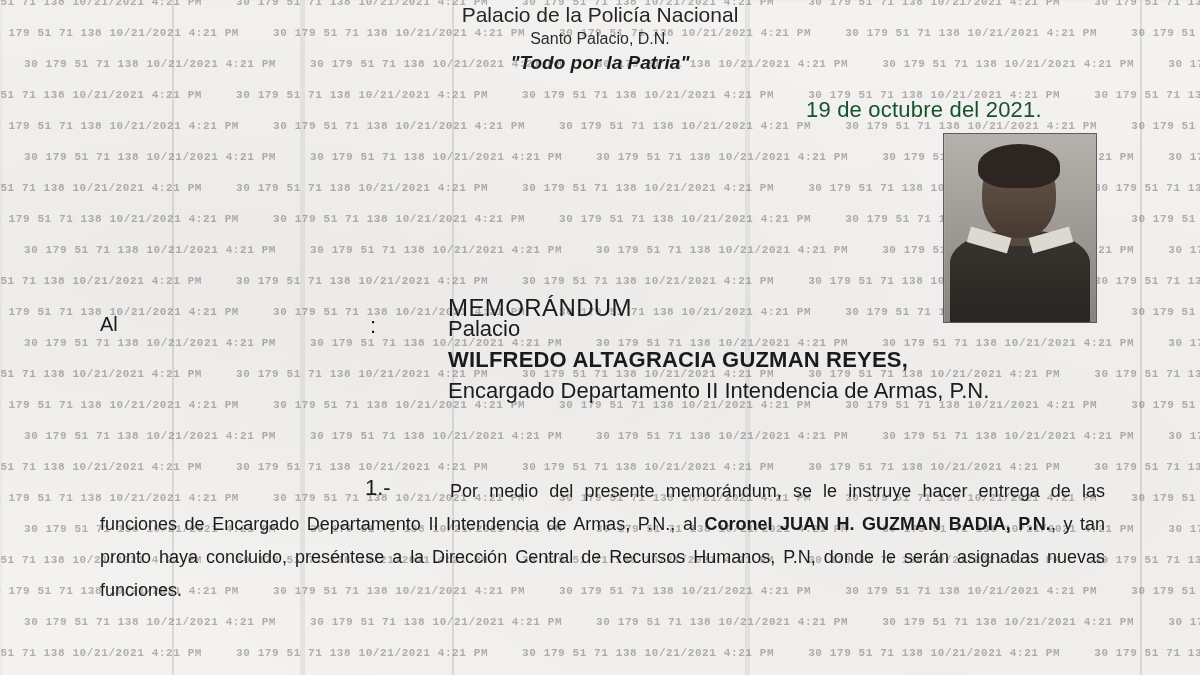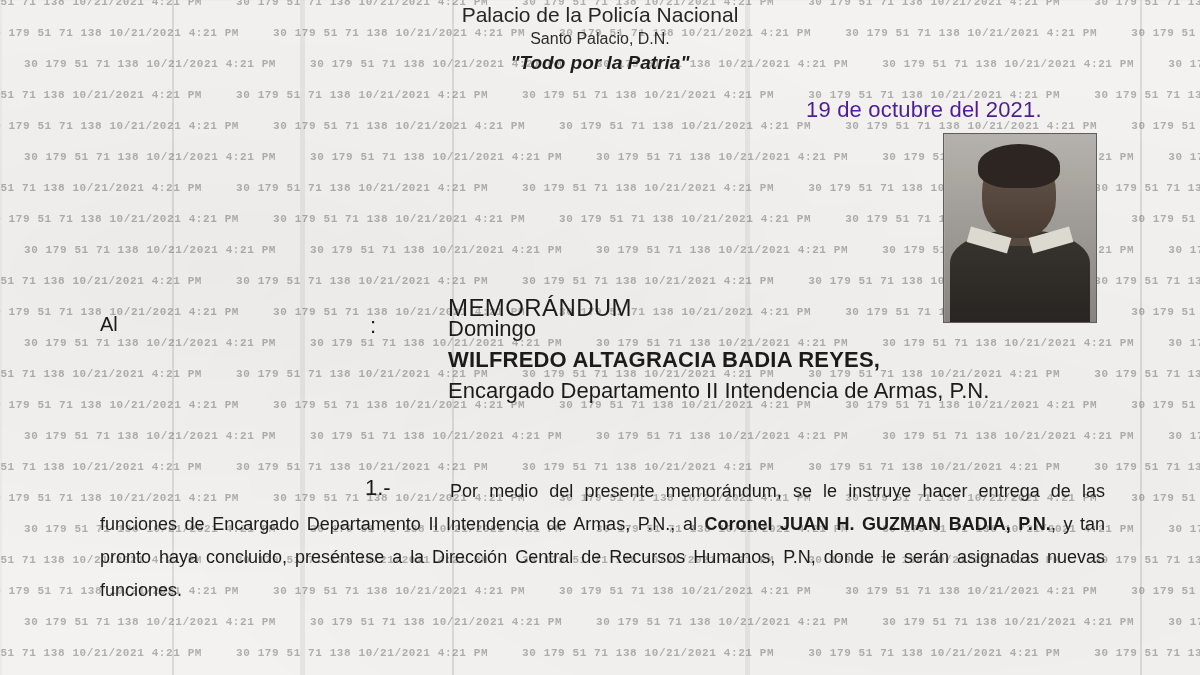--- a/index.html
+++ b/index.html
@@ -96,21 +96,21 @@
     font-weight: bold;
     font-style: italic;
     color: #1d1d1d;
   }
 
   .doc-date {
     position: absolute;
     top: 97px;
     left: 806px;
     font-size: 22px;
-    color: #4c1d95;
+    color: #14532d;
     letter-spacing: .2px;
   }
 
   
   .photo-frame {
     position: absolute;
     top: 133px;
     left: 943px;
     width: 152px;
     height: 188px;
@@ -310,22 +310,22 @@
       <div class="photo-collar-r"></div>
       <div class="photo-grain"></div>
     </div>
 
     <div class="memo-title">MEMORÁNDUM</div>
 
     <div class="addr-block">
       <div class="addr-al">Al</div>
       <div class="addr-colon">:</div>
       <div class="addr-lines">
-        <div>Domingo</div>
-        <div class="bold">WILFREDO ALTAGRACIA BADIA REYES,</div>
+        <div>Palacio</div>
+        <div class="bold">WILFREDO ALTAGRACIA GUZMAN REYES,</div>
         <div>Encargado Departamento II Intendencia de Armas, P.N.</div>
       </div>
     </div>
 
     <div class="para-num">1.-</div>
     <div class="para-body" id="para-1"><span>Por medio del presente memorándum, se le instruye hacer entrega de las funciones de Encargado Departamento II Intendencia de Armas, P.N., al </span><b>Coronel JUAN H. GUZMAN BADIA, P.N.</b><span>, y tan pronto haya concluido, preséntese a la Dirección Central de Recursos Humanos, P.N, donde le serán asignadas nuevas funciones.</span></div>
 
     <div class="para2-num">2.-</div>
     <div class="para2" id="para-2"><span>Aviso recibo.</span></div>
 

